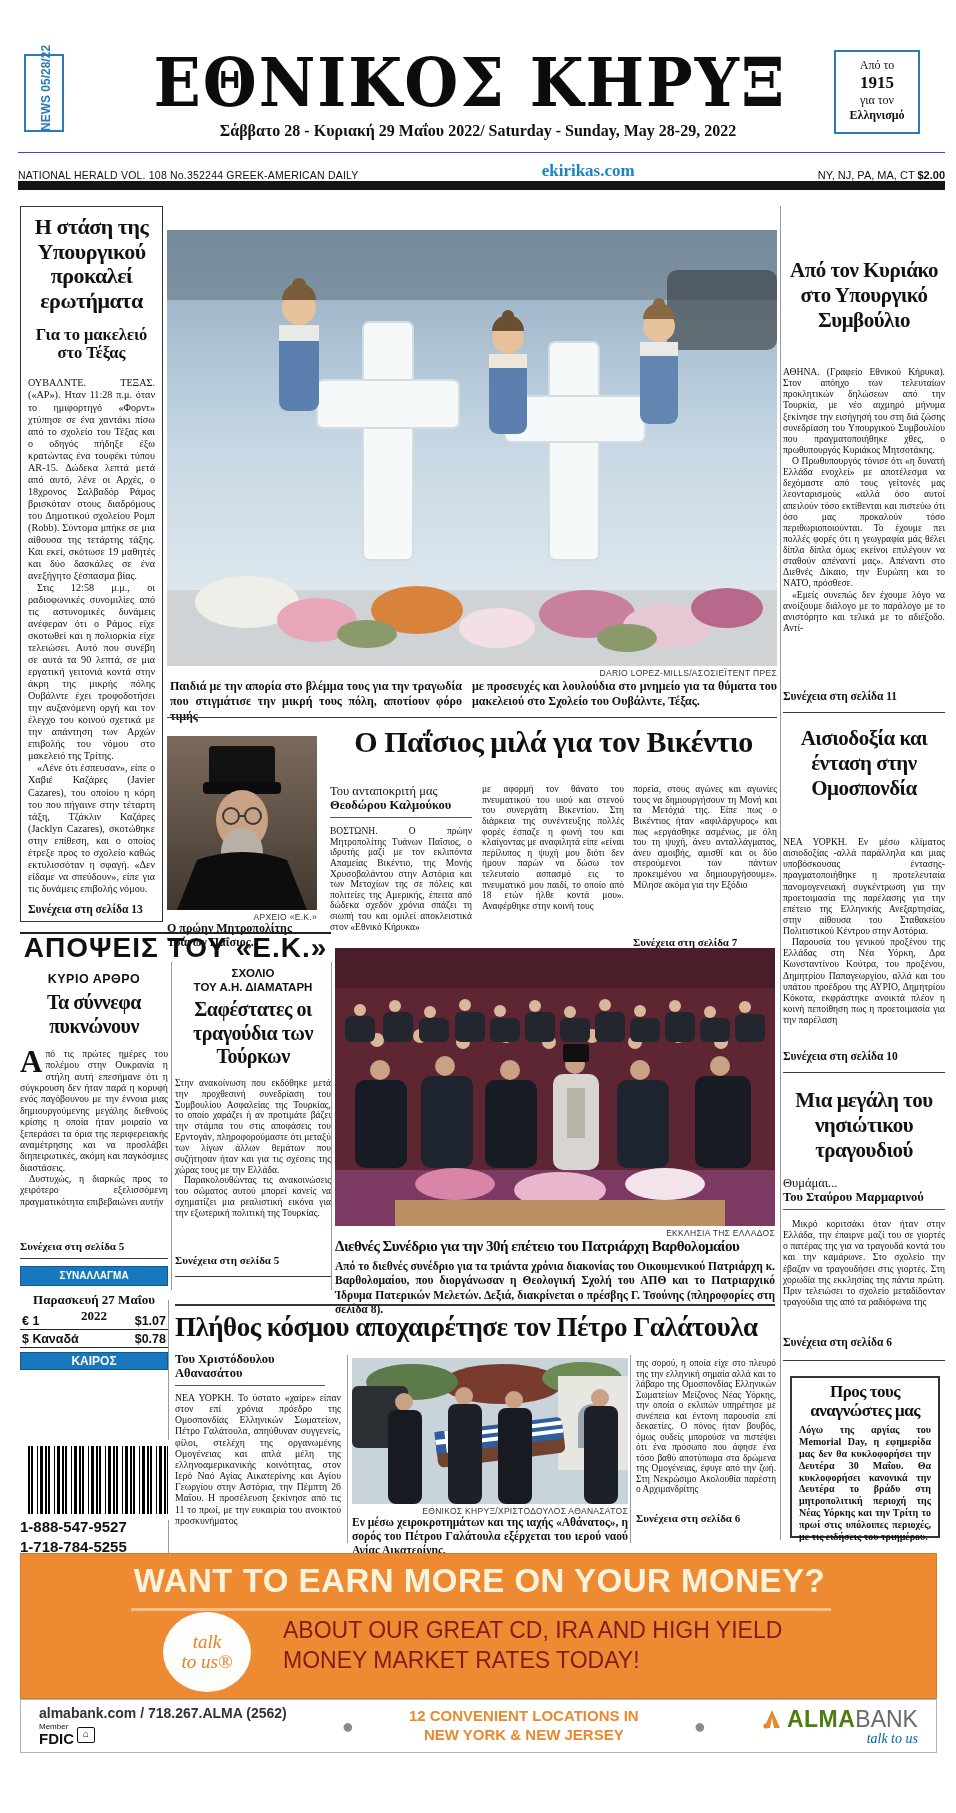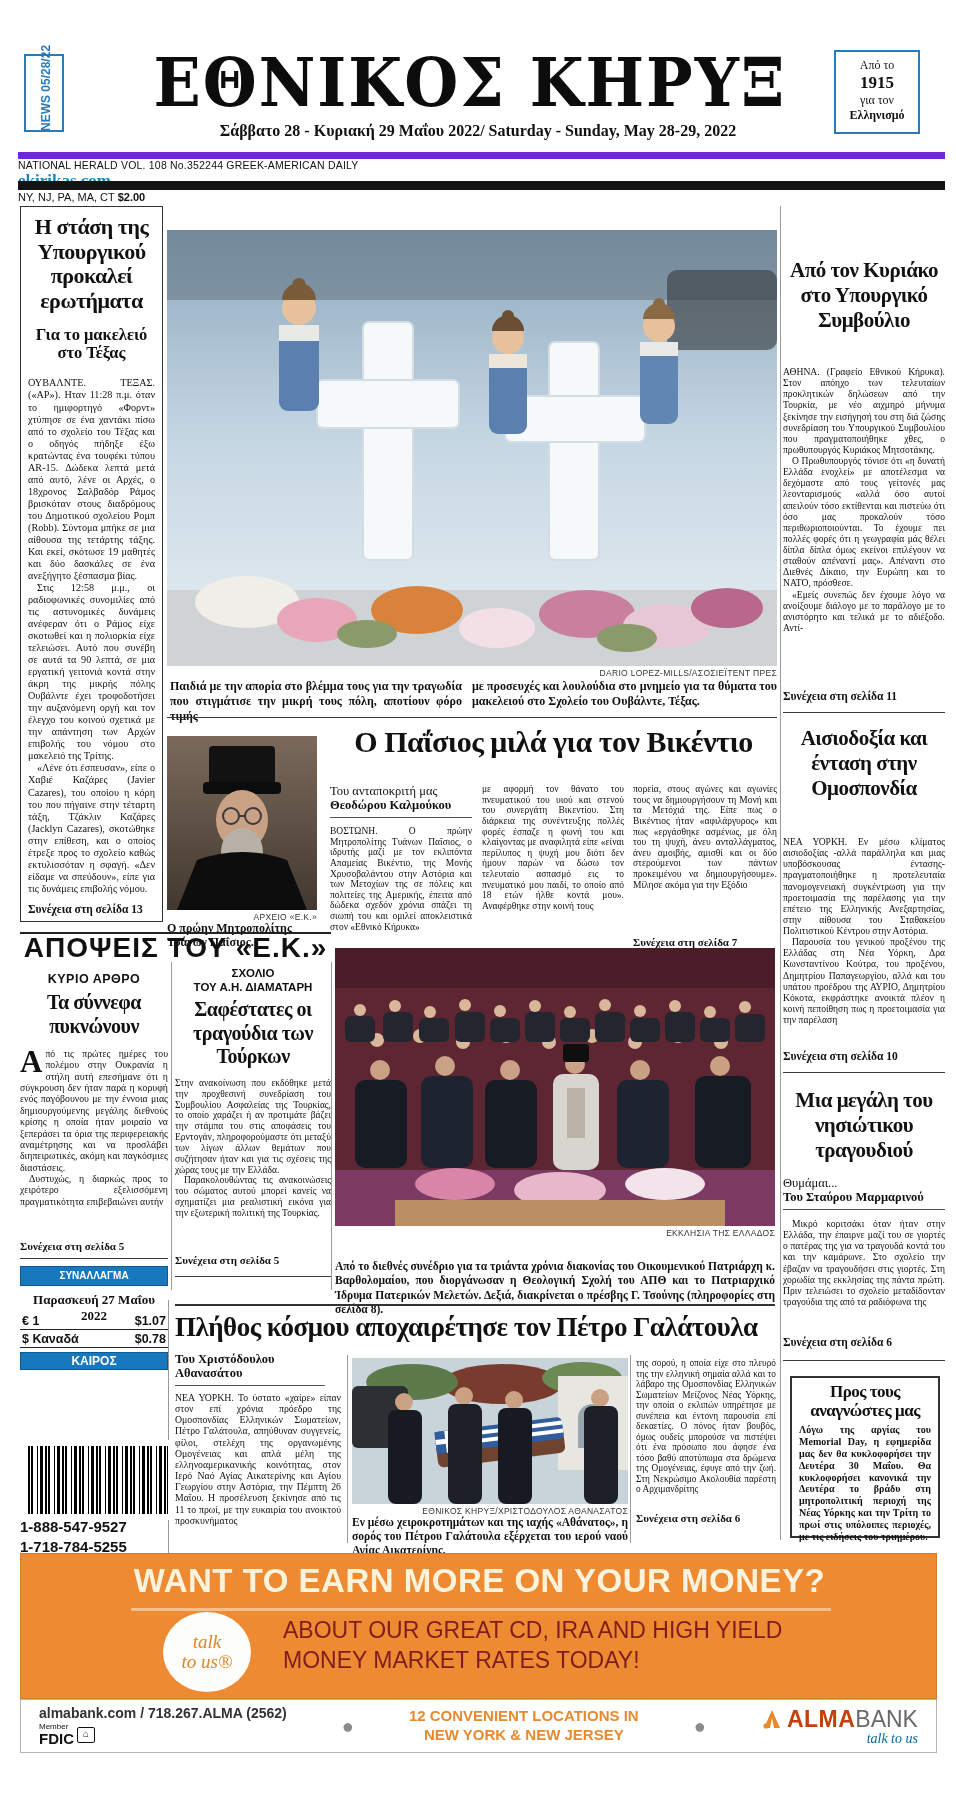--- a/index.html
+++ b/index.html
@@ -62,21 +62,21 @@
 
   <div class="abs ctr" style="left:120px;top:122px;width:716px;font-weight:bold;font-size:16px;">Σάββατο 28 - Κυριακή 29 Μαΐου 2022/ Saturday - Sunday, May 28-29, 2022</div>
 
   <div class="abs blue-box ctr" style="left:834px;top:50px;width:86px;height:84px;padding-top:6px;">
     <div style="font-size:12px;">Από το</div>
     <div style="font-size:17px;font-weight:bold;">1915</div>
     <div style="font-size:12px;">για τον</div>
     <div style="font-size:12px;font-weight:bold;">Ελληνισμό</div>
   </div>
 
-  <div class="abs" style="left:18px;top:152px;width:927px;height:28px;border-top:7px solid #6d28d9;display:flex;align-items:flex-start;justify-content:space-between;flex-direction:column;">
+  <div class="abs" style="left:18px;top:152px;width:927px;height:28px;border-top:1px solid #6d28d9;display:flex;align-items:flex-end;justify-content:space-between;">
     <span class="sans" style="font-size:10.5px;letter-spacing:.2px;">NATIONAL HERALD VOL. 108 No.352244 GREEK-AMERICAN DAILY</span>
     <span style="font-weight:bold;font-size:17px;color:#1a85c3;">ekirikas.com</span>
     <span class="sans" style="font-size:11px;">
       <span>NY, NJ, PA, MA, CT</span>
       <b>$2.00</b>
     </span>
   </div>
 
   <div class="abs" style="left:18px;top:181px;width:927px;height:9px;background:#141414;"></div>
 
@@ -331,20 +331,21 @@
     </g>
     <rect y="222" width="440" height="56" fill="#7c3a63"></rect>
     <g>
       <ellipse cx="120" cy="236" rx="40" ry="16" fill="#d985a8"></ellipse>
       <ellipse cx="225" cy="242" rx="46" ry="18" fill="#e8b7cc"></ellipse>
       <ellipse cx="330" cy="236" rx="40" ry="16" fill="#f2e4ea"></ellipse>
       <rect x="60" y="252" width="330" height="26" fill="#b98f63"></rect>
     </g>
   </svg>
   <div class="abs credit" style="left:575px;top:1228px;width:200px;">ΕΚΚΛΗΣΙΑ ΤΗΣ ΕΛΛΑΔΟΣ</div>
+  <div class="abs headline" style="left:335px;top:1238px;width:440px;font-size:15px;">Διεθνές Συνέδριο για την 30ή επέτειο του Πατριάρχη Βαρθολομαίου</div>
   <div class="abs caption just" style="left:335px;top:1259px;width:440px;font-size:11.5px;line-height:1.25;">Από το διεθνές συνέδριο για τα τριάντα χρόνια διακονίας του Οικουμενικού Πατριάρχη κ. Βαρθολομαίου, που διοργάνωσαν η Θεολογική Σχολή του ΑΠΘ και το Πατριαρχικό Ίδρυμα Πατερικών Μελετών. Δεξιά, διακρίνεται ο πρέσβης Γ. Τσούνης (πληροφορίες στη σελίδα 8).</div>
 
   <div class="abs" style="left:175px;top:1304px;width:600px;height:2px;background:#333;"></div>
 
   <div class="abs headline" style="left:175px;top:1312px;width:602px;font-size:27px;white-space:nowrap;">Πλήθος κόσμου αποχαιρέτησε τον Πέτρο Γαλάτουλα</div>
 
   <div class="abs byline-rule" style="left:175px;top:1352px;width:150px;font-size:12.5px;font-weight:bold;line-height:1.15;">Του Χριστόδουλου Αθανασάτου</div>
 
   <div class="vline" style="left:347px;top:1355px;height:188px;"></div>
   <div class="vline" style="left:630px;top:1355px;height:188px;"></div>
@@ -416,21 +417,21 @@
         <div>12 CONVENIENT LOCATIONS IN</div>
         <div>NEW YORK &amp; NEW JERSEY</div>
       </div>
       <span style="color:#8a8a8a;font-size:20px;">●</span>
       <div style="text-align:right;">
         <div style="display:flex;align-items:center;justify-content:flex-end;">
           <svg width="22" height="20" viewBox="0 0 22 20" style="margin-right:4px;">
             <polygon points="3,19 11,1 19,19 13,19 11,9 9,19" fill="#e78a2e"></polygon>
             <circle cx="5" cy="17" r="2.6" fill="#e78a2e"></circle>
           </svg>
-          <b class="sans" style="color:#c2410c;font-size:23px;letter-spacing:.5px;">ALMA</b>
+          <b class="sans" style="color:#4d7c0f;font-size:23px;letter-spacing:.5px;">ALMA</b>
           <span class="sans" style="color:#6a6a6a;font-size:23px;">BANK</span>
         </div>
         <div style="font-style:italic;font-size:14px;color:#0369a1;margin-top:-2px;">talk to us</div>
       </div>
     </div>
   </div>
 
 </div>
 
 </body></html>

